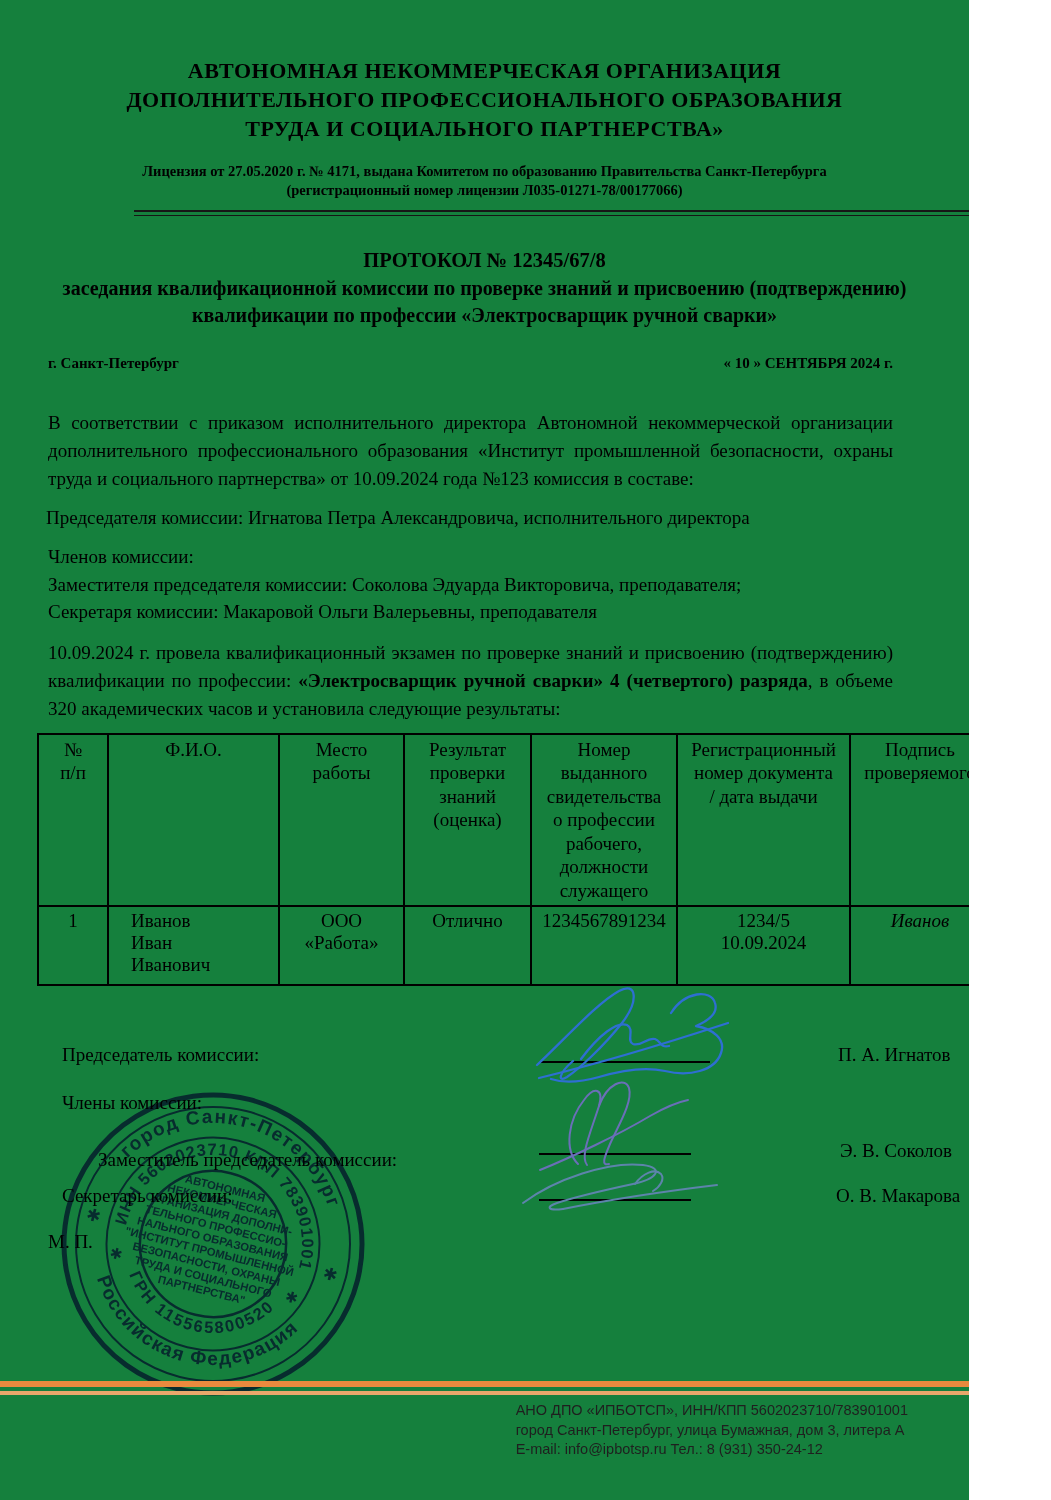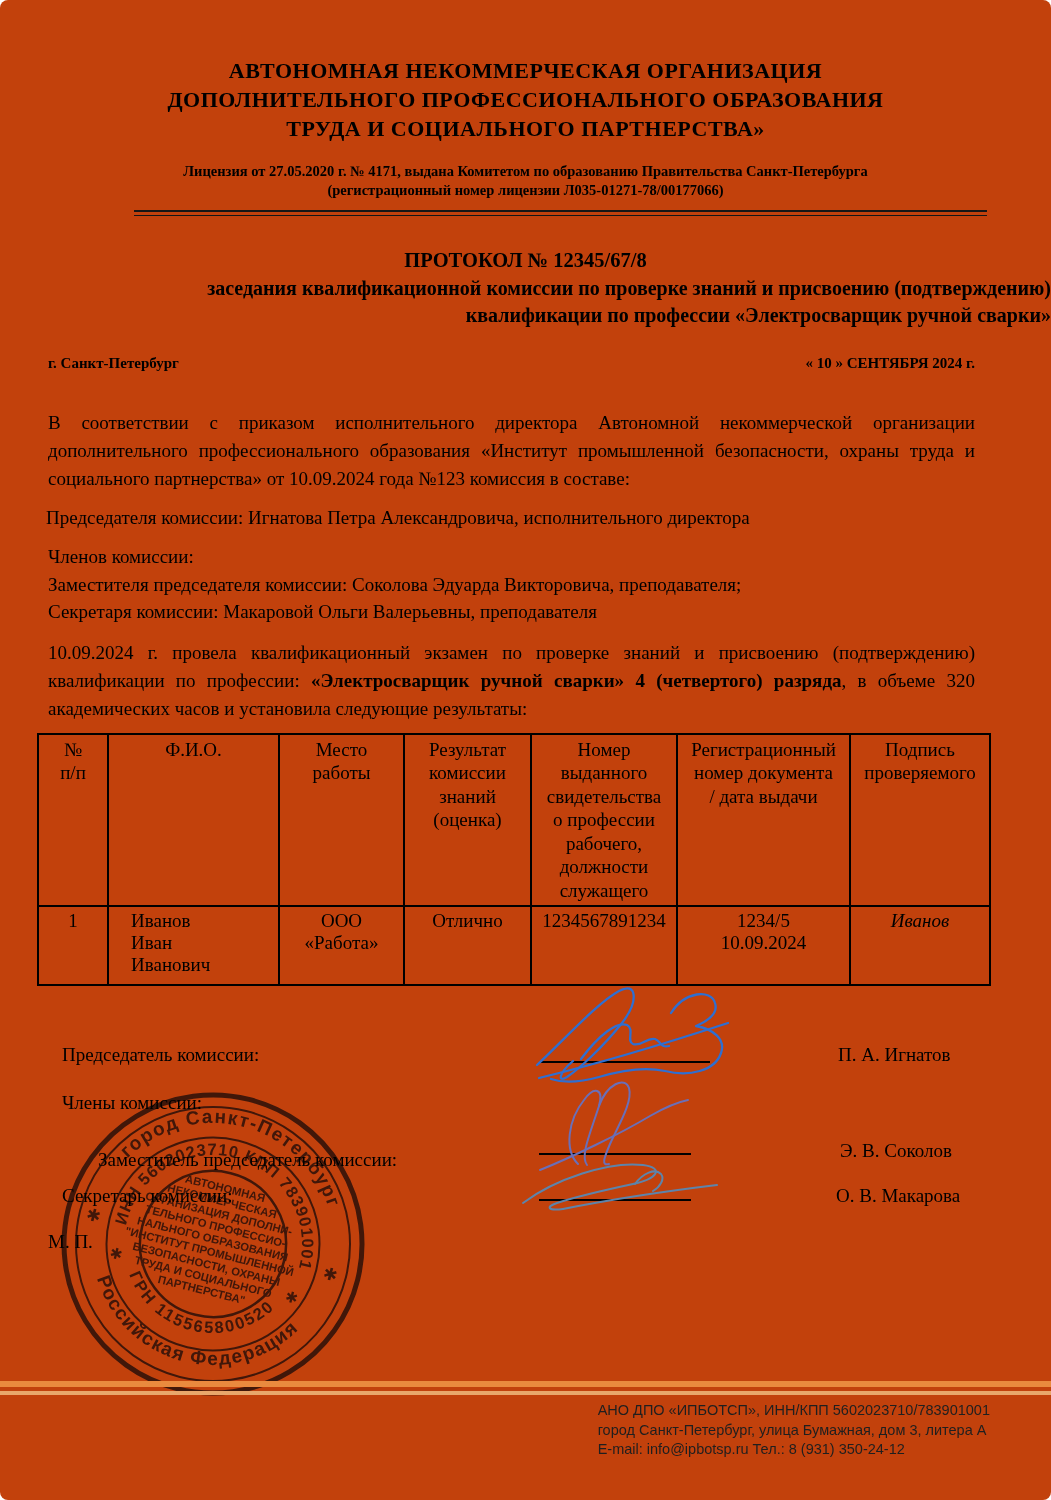--- a/index.html
+++ b/index.html
@@ -1,31 +1,30 @@
 <!DOCTYPE html>
 <html><head>
 <meta charset="utf-8">
 <style>
   html,body { margin:0; padding:0; background:#ffffff; }
   .page {
-    position:relative; width:1051px; height:1500px; background:#c2410c;
+    position:relative; width:969px; height:1500px; background:#15803d;
     overflow:hidden; color:#000;
     font-family:"Liberation Serif","DejaVu Serif",serif;
-    border-radius:8px;
   }
   
   .org-header { padding-top:56px; text-align:center; }
   .org-title div { font-weight:bold; font-size:22px; line-height:29px; letter-spacing:0.5px; }
   .license { margin-top:19px; font-weight:bold; font-size:14.5px; line-height:19px; }
   .double-rule { margin-left:134px; width:853px; margin-top:10px; height:3px;
                  border-top:2.5px solid #161616; border-bottom:1.5px solid #161616; }
   
   .protocol-head { margin-top:30px; text-align:center; font-weight:bold; }
   .protocol-num { font-size:20.5px; line-height:29px; }
-  .protocol-sub { font-size:20px; line-height:27px;text-align:right; }
+  .protocol-sub { font-size:20px; line-height:27px; }
   .place-date { display:flex; justify-content:space-between; margin:26px 76px 0 48px;
                 font-weight:bold; font-size:15px; }
   
   .para { margin:0 76px 0 48px; font-size:19px; line-height:28px; }
   .p1 { margin-top:37px; text-align:justify; }
   .p2 { margin-top:11px;margin-left:46px; }
   .members { margin-top:11px; line-height:27.5px; }
   .p4 { margin-top:13px; text-align:justify; }
   .b { font-weight:bold; }
   
@@ -103,21 +102,21 @@
       <col style="width:140px">
     </colgroup>
     <thead>
       <tr>
         <th>№
 п/п</th>
         <th>Ф.И.О.</th>
         <th>Место
 работы</th>
         <th>Результат
-комиссии
+проверки
 знаний
 (оценка)</th>
         <th>Номер
 выданного
 свидетельства
 о профессии
 рабочего,
 должности
 служащего</th>
         <th>Регистрационный

